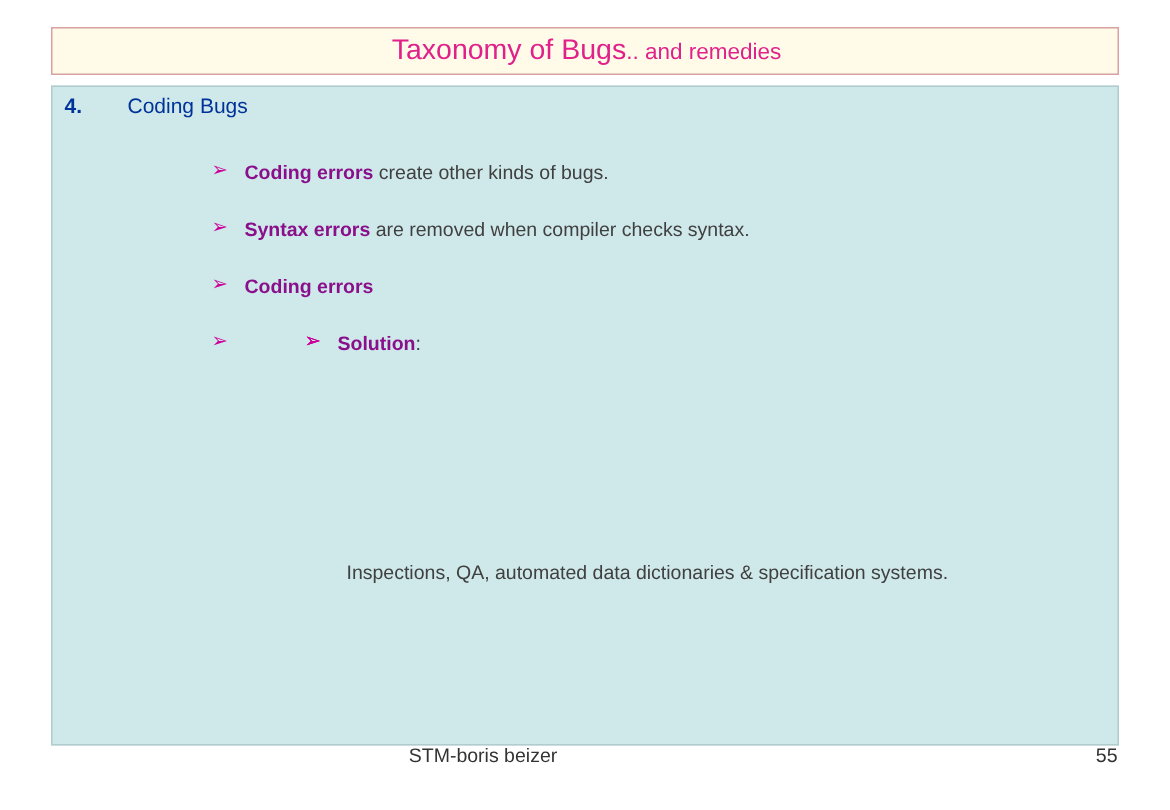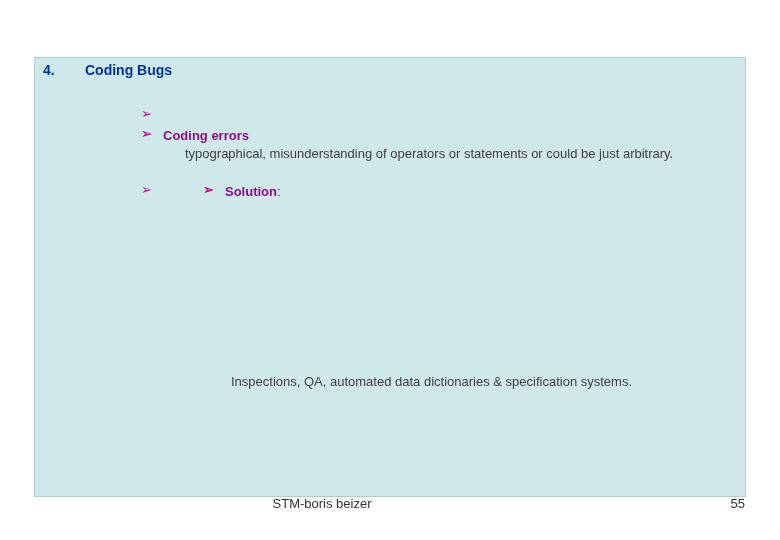--- a/index.html
+++ b/index.html
@@ -67,21 +67,21 @@
     top: 4px;
     font-size: 14px;
     font-weight: bold;
     color: #003399;
   }
   .section-title {
     position: absolute;
     left: 50px;
     top: 4px;
     font-size: 14px;
-    font-weight: bold;
+    font-weight: normal;
     color: #003399;
   }
 
   
   .bullets {
     position: absolute;
     left: 100px;
     top: 48px;
     width: 600px;
   }
@@ -152,40 +152,46 @@
     top: 496px;
     font-size: 13px;
     color: #333333;
   }
 </style>
 </head>
 <body>
 
 <div class="slide">
 
+  <div class="title-bar">
+    <div class="title-text">
+      <span class="title-main">Taxonomy of Bugs</span><span class="title-sub">.. and remedies</span>
+    </div>
+  </div>
 
   <div class="body-panel">
 
     <div class="section-num">4.</div>
     <div class="section-title">Coding Bugs</div>
 
     <div class="bullets">
 
       <div class="bullet-row l1">
         <span class="bullet-mark">➢</span>
-      </div>
-
-      <div class="bullet-row l1">
-        <span class="bullet-mark">➢</span>
+        <span class="bullet-text"><span class="hl-purple">Coding errors</span><span> create other kinds of bugs.</span></span>
+      </div>
+
+      <div class="bullet-row l1">
+        <span class="bullet-mark">➢</span>
+        <span class="bullet-text"><span class="hl-purple">Syntax errors</span><span> are removed when compiler checks syntax.</span></span>
       </div>
 
       <div class="bullet-row l1">
         <span class="bullet-mark">➢</span>
         <span class="bullet-text"><span class="hl-purple">Coding errors</span></span>
-        <span class="sub-line">typographical, misunderstanding of operators or statements or could be just arbitrary.</span>
       </div>
 
       <div class="bullet-row l1">
         <span class="bullet-mark">➢</span>
       </div>
 
       <div class="bullet-row l2">
         <span class="bullet-mark">➢</span>
       </div>
 

